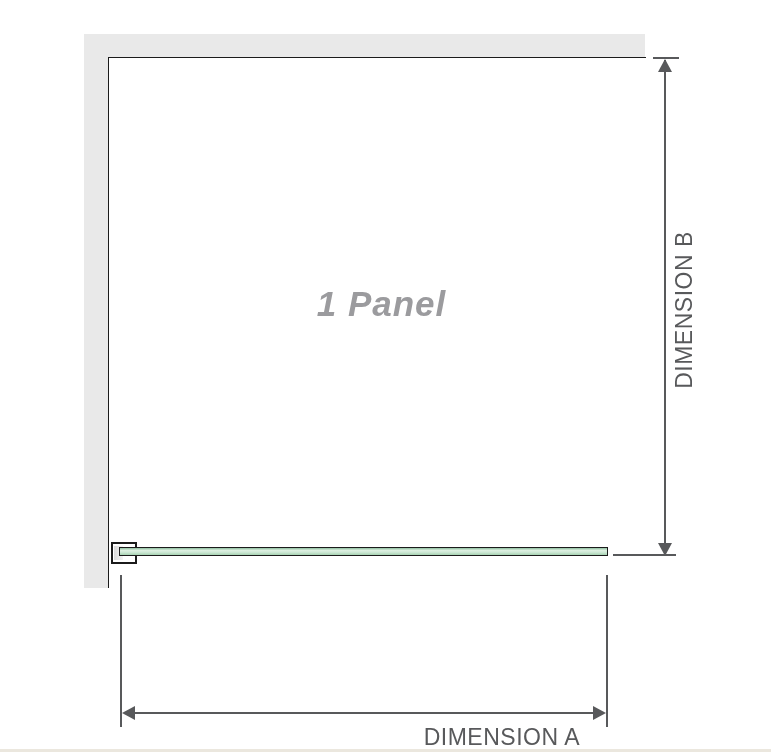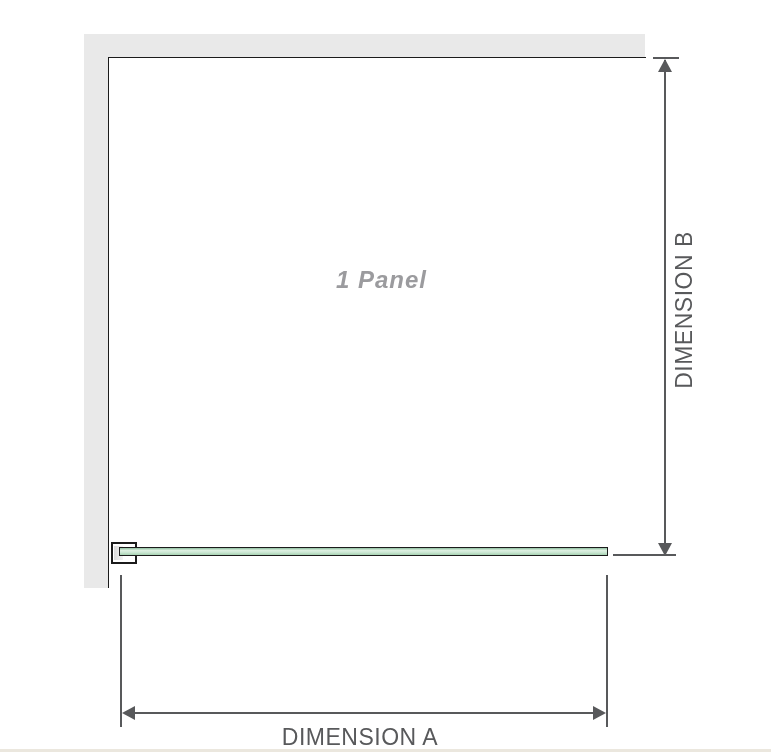--- a/index.html
+++ b/index.html
@@ -20,23 +20,23 @@
   
   #panel-outline{
     left:108px;top:57px;width:538px;height:531px;
     border-top:1.5px solid var(--outline,#1b1b1b);
     border-left:1.5px solid var(--outline,#1b1b1b);
     box-sizing:border-box;
   }
 
   
   #panel-label{
-    left:109px;top:260px;width:545px;
+    left:109px;top:284px;width:545px;
     text-align:center;
-    font-size:24px;line-height:40px;
+    font-size:35px;line-height:40px;
     font-style:italic;font-weight:600;
     color:var(--panel_text,#9b9b9e);
     letter-spacing:1px;
   }
 
   
   #clamp{
     left:111px;top:542px;width:26px;height:22px;
     border:2px solid var(--outline,#1b1b1b);
     background:#fff;box-sizing:border-box;z-index:3;
@@ -93,21 +93,21 @@
   #dima-arrow-left{
     left:122px;top:706px;width:0;height:0;
     border-top:7px solid transparent;border-bottom:7px solid transparent;
     border-right:13px solid var(--dimension,#58595b);
   }
   #dima-arrow-right{
     left:593px;top:706px;width:0;height:0;
     border-top:7px solid transparent;border-bottom:7px solid transparent;
     border-left:13px solid var(--dimension,#58595b);
   }
-  #dima-label{left:140px;top:724px;width:440px;text-align:center;}
+  #dima-label{left:140px;top:724px;width:440px;text-align:right;}
 
   
   #floor-strip{left:0;top:749px;width:771px;height:3px;background:var(--baseline_strip,#ebe7de);}
 </style>
 </head>
 <body>
 
 <div id="canvas">
 
   <div class="abs wall" id="wall-top"></div>

